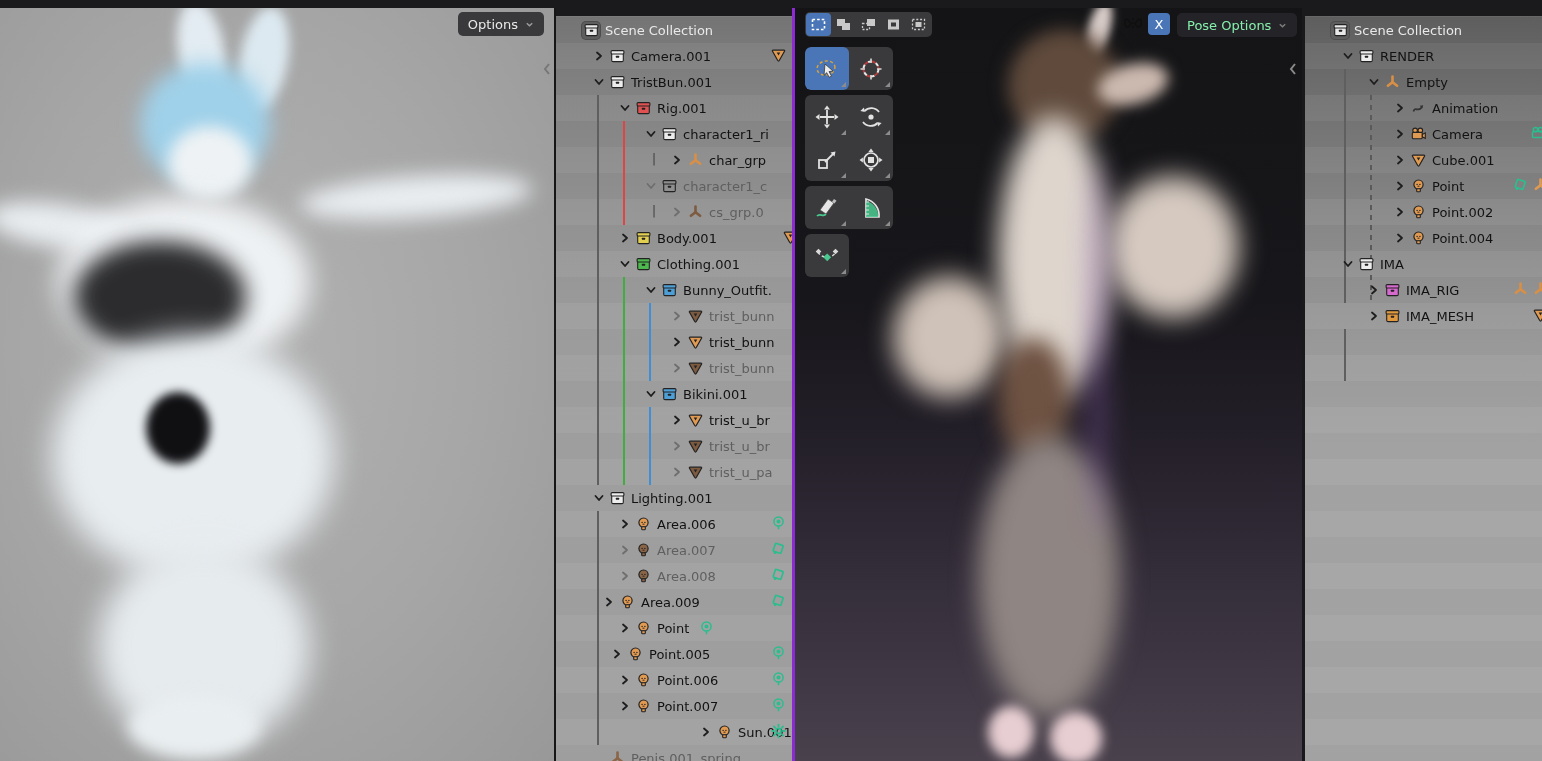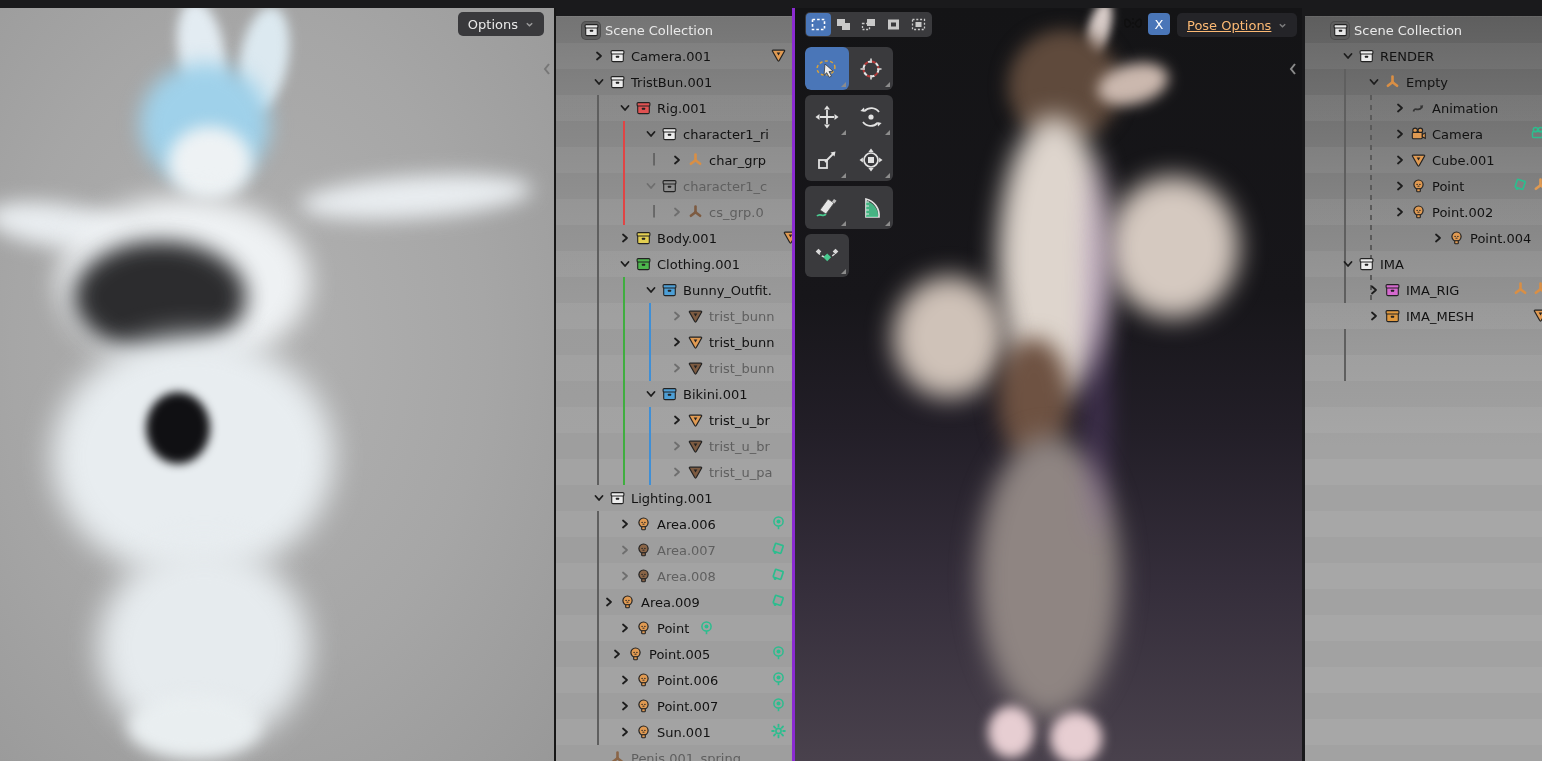--- a/index.html
+++ b/index.html
@@ -14,21 +14,21 @@
     border-right:2px solid #161616; }
   .vp-mid { left:792px; width:510px;
     background:linear-gradient(180deg,#141416 0%,#17161a 38%,#221e27 55%,#352e3b 76%,#4a424d 100%);
     border-left:3px solid #8b2bd1; }
   .blob { position:absolute; border-radius:50%; }
 
   
   .pill-btn { position:absolute; display:flex; align-items:center; gap:7px;
     background:#39393c; color:#e9e9e9; font-size:13px; height:24px; padding:0 10px;
     border-radius:5px; cursor:pointer; z-index:5; }
-  .pill-btn.dark { background:#242428; color:#fdba74;text-decoration:underline; }
+  .pill-btn.dark { background:#242428; color:#86efac; }
   .chev { width:9px; height:9px; opacity:.75; }
   .collapse-arrow { position:absolute; z-index:5; width:14px; height:22px; display:flex;
     align-items:center; justify-content:center; color:#8a8a8a; font-size:15px; cursor:pointer; }
 
   .xmirror-btn { position:absolute; width:22px; height:22px; background:#4a76b8; border-radius:4px;
     color:#fff; font-size:13px; display:flex; align-items:center; justify-content:center;
     z-index:5; cursor:pointer; }
   .butterfly { position:absolute; z-index:5; opacity:.85; }
 
   
@@ -589,21 +589,21 @@
           </span>
           <span>Point.007</span>
           <span class="righticons">
             <span><svg width="17" height="16" viewBox="0 0 16 16">
                 <circle cx="8" cy="6.5" r="2" fill="#2cbd8e"></circle>
                 <circle cx="8" cy="6.5" r="4.6" fill="none" stroke="#2cbd8e" stroke-width="1.5"></circle>
                 <line x1="8" y1="11" x2="8" y2="14.2" stroke="#2cbd8e" stroke-width="1.6"></line>
               </svg></span>
           </span>
         </div>
-        <div class="orow" style="padding-left: 60px;">
+        <div class="orow" style="padding-left: 93px; margin-left: 48px;">
           <span class="arrowslot">
             <svg width="12" height="12" viewBox="0 0 12 12">
               <polyline points="4,2.5 8,6 4,9.5" fill="none" stroke="#1d1d1d" stroke-width="1.8" stroke-linecap="round" stroke-linejoin="round"></polyline>
             </svg>
           </span>
           <span class="iconslot">
             <svg width="17" height="16" viewBox="0 0 16 16">
               <circle cx="8" cy="6.6" r="4.6" fill="#e09a52" stroke="#222" stroke-width="1.2"></circle>
               <rect x="6.2" y="10.8" width="3.6" height="2.9" rx=".8" fill="#e09a52" stroke="#222" stroke-width="1.1"></rect>
               <circle cx="6.6" cy="6.4" r=".7" fill="#222"></circle>
@@ -970,21 +970,21 @@
             <svg width="17" height="16" viewBox="0 0 16 16">
               <circle cx="8" cy="6.6" r="4.6" fill="#e09a52" stroke="#222" stroke-width="1.2"></circle>
               <rect x="6.2" y="10.8" width="3.6" height="2.9" rx=".8" fill="#e09a52" stroke="#222" stroke-width="1.1"></rect>
               <circle cx="6.6" cy="6.4" r=".7" fill="#222"></circle>
               <circle cx="9.4" cy="6.4" r=".7" fill="#222"></circle>
               <path d="M7,8.2 h2" stroke="#222" stroke-width=".9"></path>
             </svg>
           </span>
           <span>Point.002</span>
         </div>
-        <div class="orow" style="padding-left: 86px; margin-left: 38px;">
+        <div class="orow" style="padding-left: 86px;">
           <span class="arrowslot">
             <svg width="12" height="12" viewBox="0 0 12 12">
               <polyline points="4,2.5 8,6 4,9.5" fill="none" stroke="#1d1d1d" stroke-width="1.8" stroke-linecap="round" stroke-linejoin="round"></polyline>
             </svg>
           </span>
           <span class="iconslot">
             <svg width="17" height="16" viewBox="0 0 16 16">
               <circle cx="8" cy="6.6" r="4.6" fill="#e09a52" stroke="#222" stroke-width="1.2"></circle>
               <rect x="6.2" y="10.8" width="3.6" height="2.9" rx=".8" fill="#e09a52" stroke="#222" stroke-width="1.1"></rect>
               <circle cx="6.6" cy="6.4" r=".7" fill="#222"></circle>

